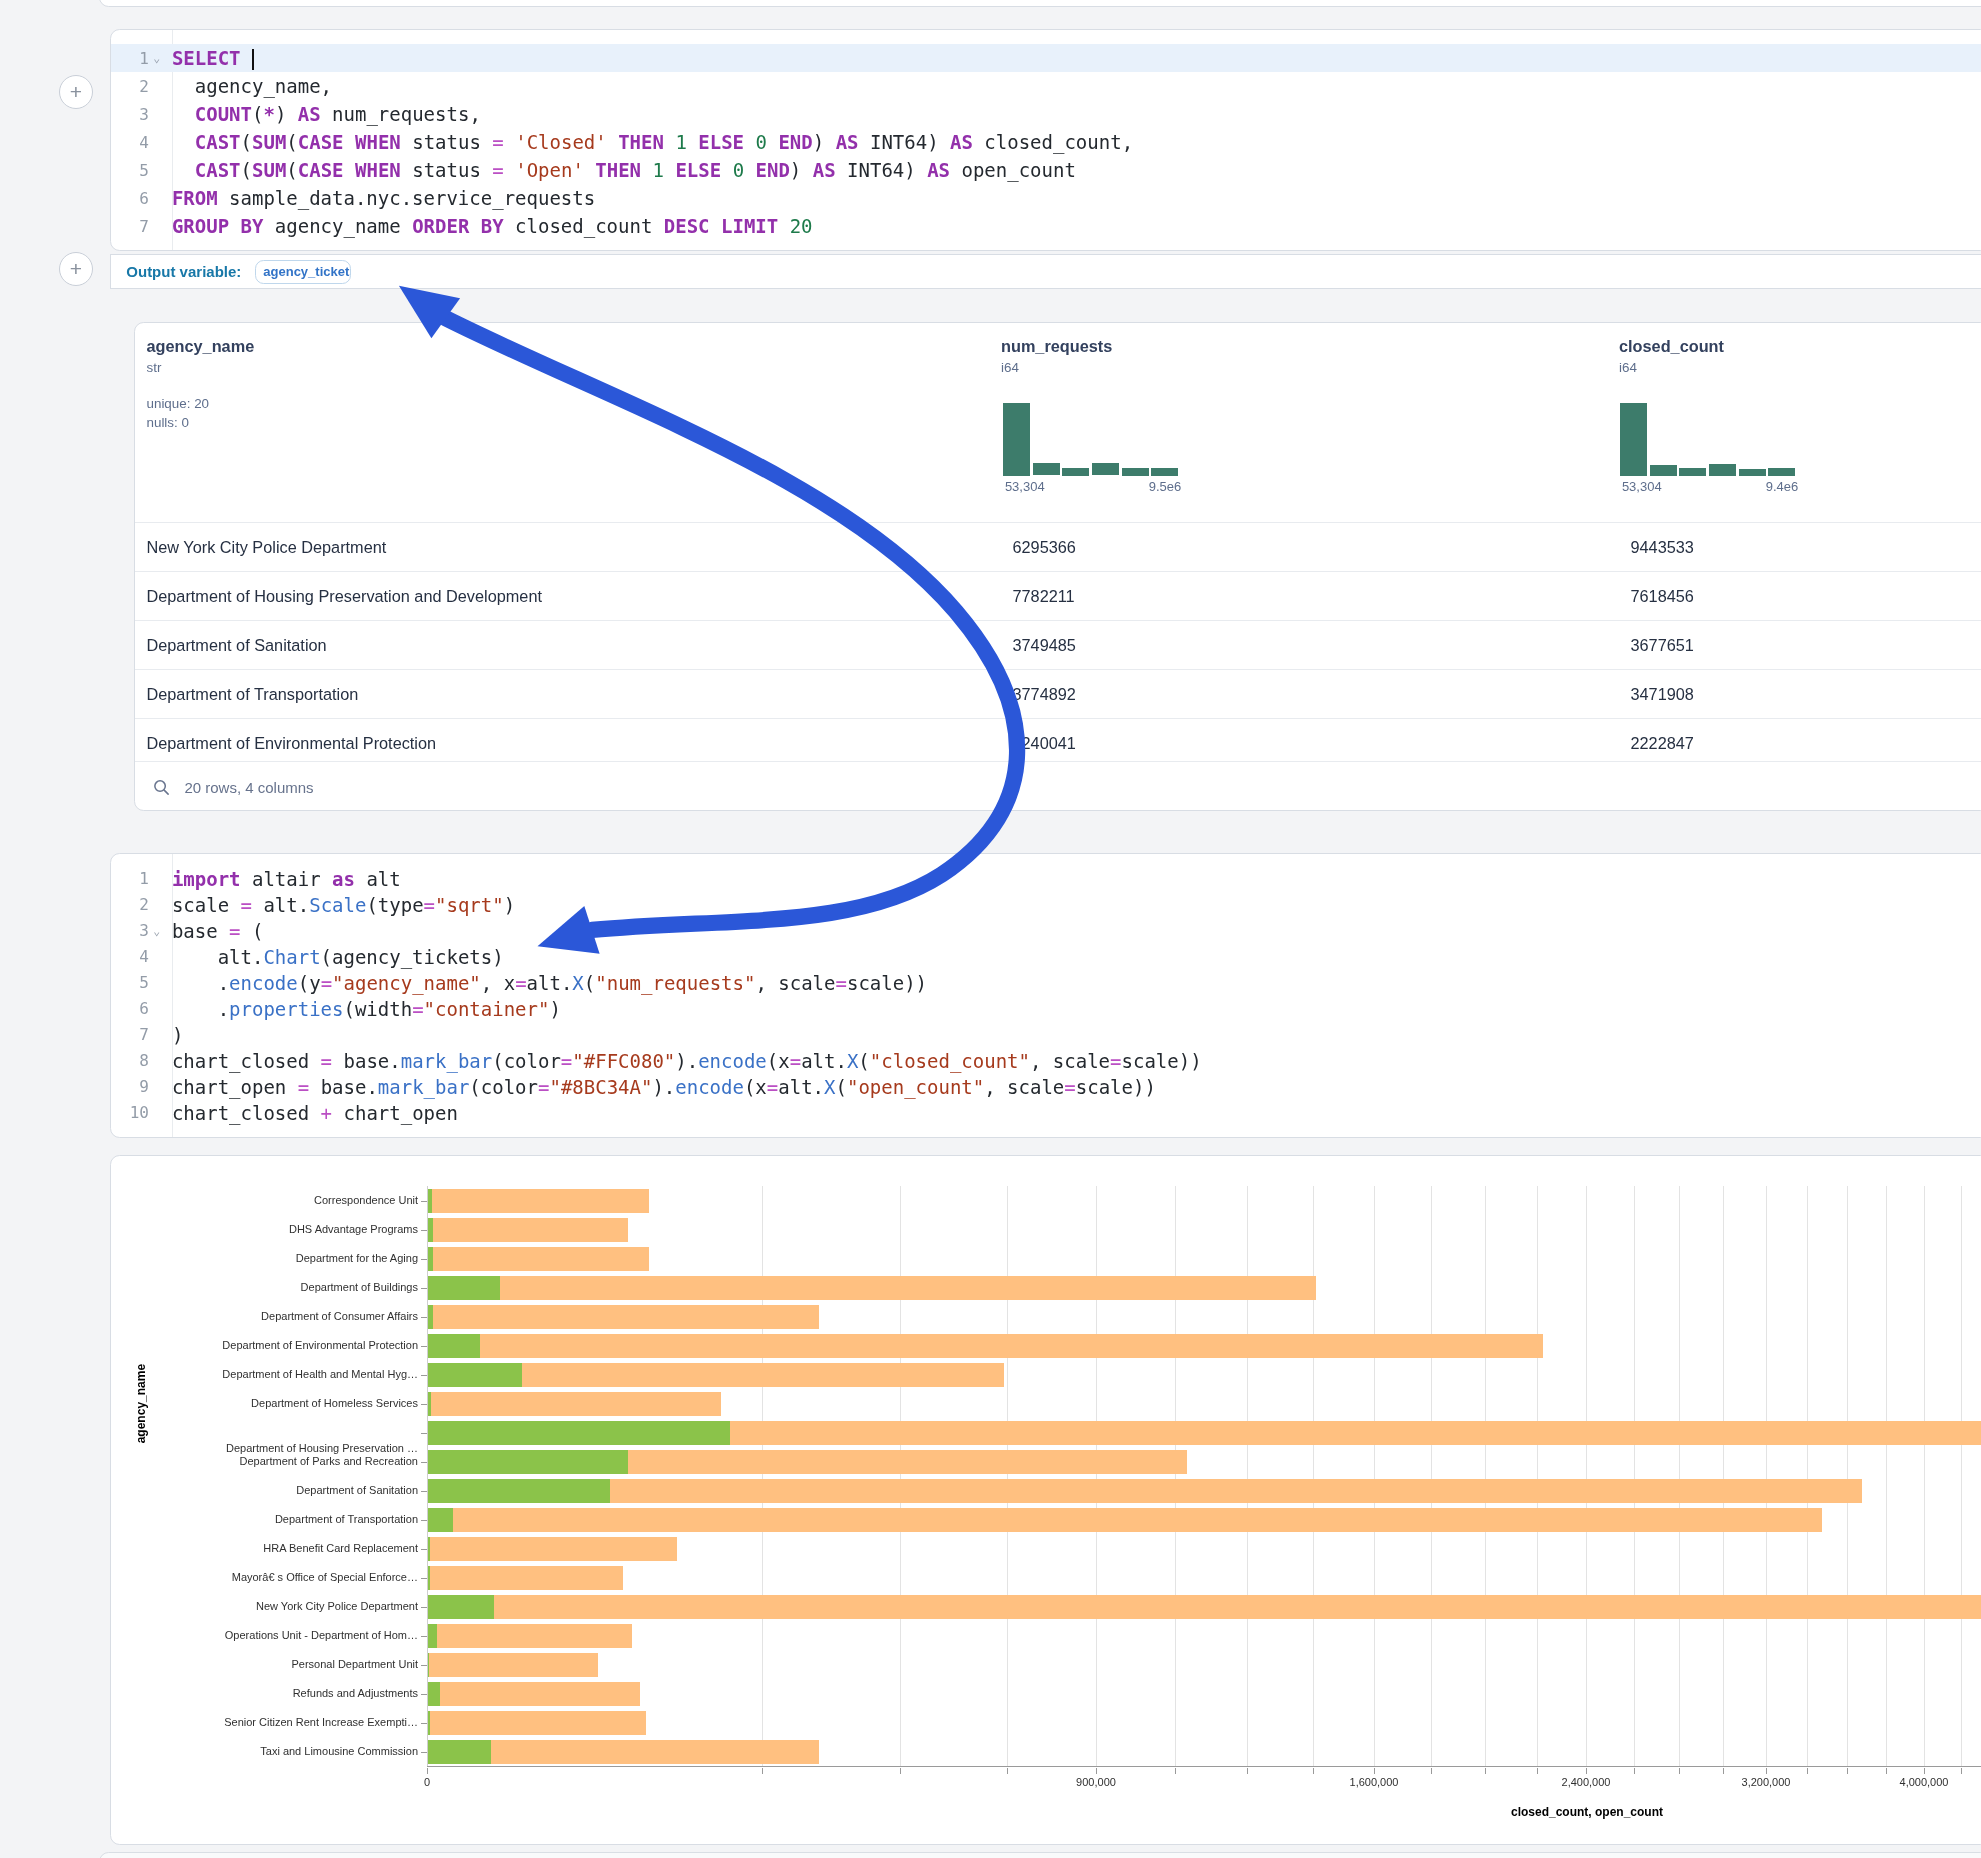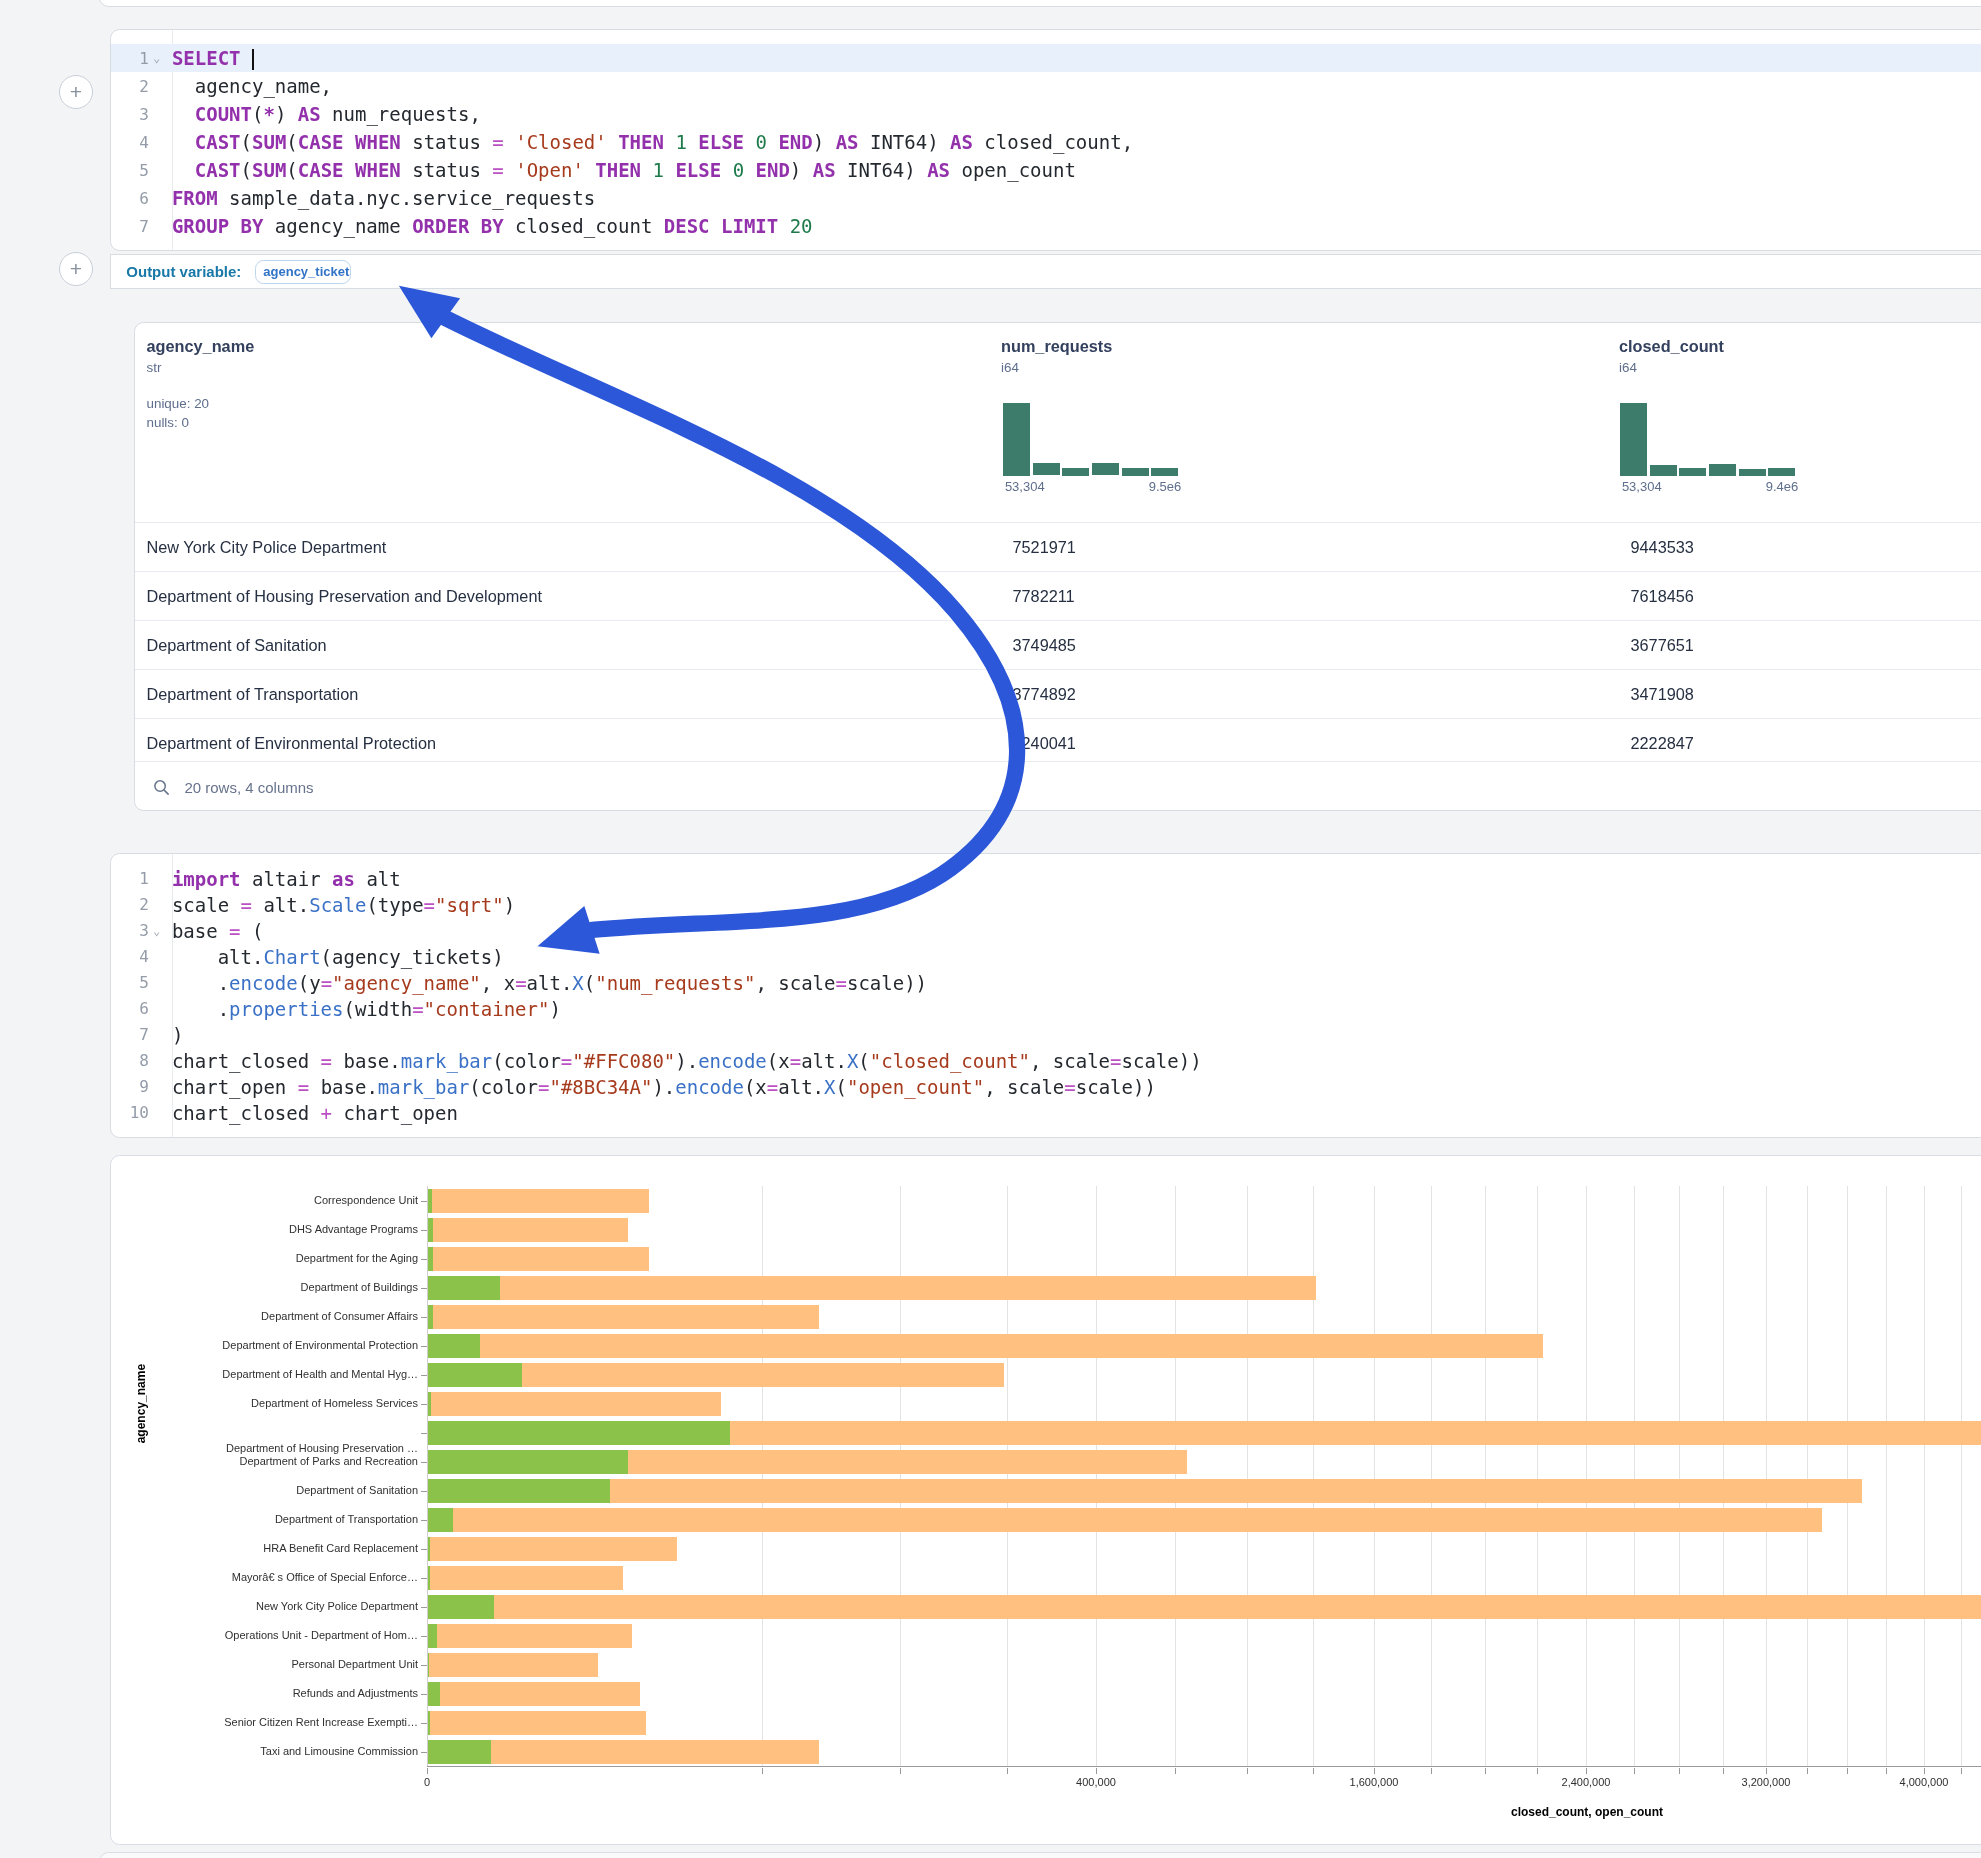--- a/index.html
+++ b/index.html
@@ -112,21 +112,21 @@
         <div class="bar" style="left: 89px; width: 27px; top: 63px; height: 11.5px;"></div>
         <div class="bar" style="left: 119px; width: 27px; top: 68px; height: 6.7px;"></div>
         <div class="bar" style="left: 148px; width: 27px; top: 67px; height: 7.6px;"></div>
         <div class="hlabel" style="left: 1.9px;">53,304</div>
         <div class="hlabel" style="right: 3.8px;">9.4e6</div>
       </div>
 
     <div id="table-rows" style="position:absolute;left:0;right:0;top:199px;">
         <div class="trow">
           <div>New York City Police Department</div>
-          <div>7521971</div>
+          <div>6295366</div>
           <div>9443533</div>
         </div>
         <div class="trow">
           <div>Department of Housing Preservation and Development</div>
           <div>7782211</div>
           <div>7618456</div>
         </div>
         <div class="trow">
           <div>Department of Sanitation</div>
           <div>3749485</div>
@@ -297,21 +297,21 @@
       <div class="xtick" style="left: 1207px;"></div>
       <div class="xtick" style="left: 1252px;"></div>
       <div class="xtick" style="left: 1296px;"></div>
       <div class="xtick" style="left: 1339px;"></div>
       <div class="xtick" style="left: 1380px;"></div>
       <div class="xtick" style="left: 1420px;"></div>
       <div class="xtick" style="left: 1459px;"></div>
       <div class="xtick" style="left: 1497px;"></div>
       <div class="xtick" style="left: 1534px;"></div>
       <div class="xlab" style="left: 0px;">0</div>
-      <div class="xlab" style="left: 669px;">400,000</div>
+      <div class="xlab" style="left: 669px;">900,000</div>
       <div class="xlab" style="left: 947px;">1,600,000</div>
       <div class="xlab" style="left: 1159px;">2,400,000</div>
       <div class="xlab" style="left: 1339px;">3,200,000</div>
       <div class="xlab" style="left: 1497px;">4,000,000</div>
     </div>
   <div class="axis-title" style="left:141px;top:1476px;transform:rotate(-90deg) translateX(50%);transform-origin:left center;">agency_name</div>
   <div class="axis-title" style="left:1587px;top:1805px;transform:translateX(-50%);">closed_count, open_count</div>
 
   <div style="position:absolute;left:99px;top:1852px;width:1891px;height:11.5px;background:#f9fafb;border:1px solid #d9dee4;border-radius:9.6px 9.6px 0 0;box-sizing:border-box;"></div>
 

